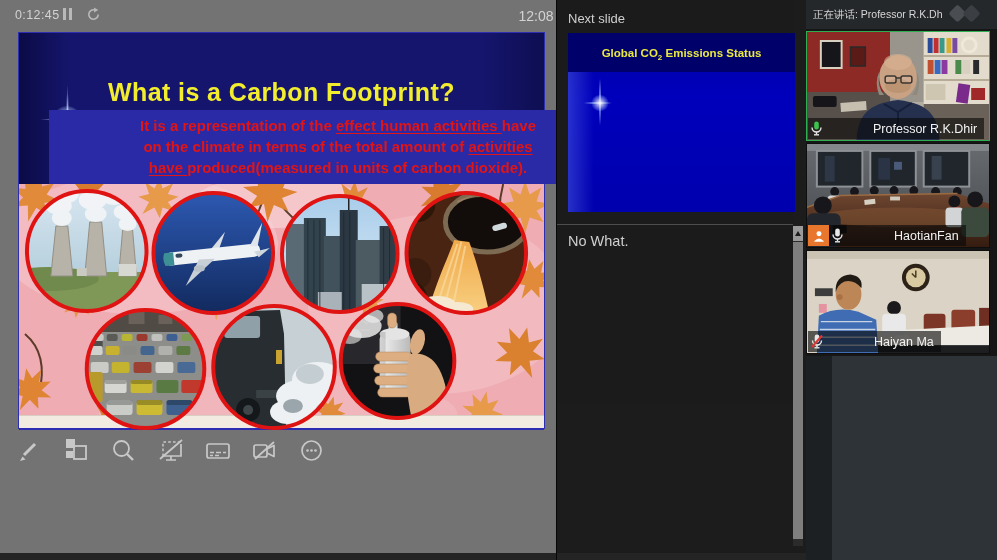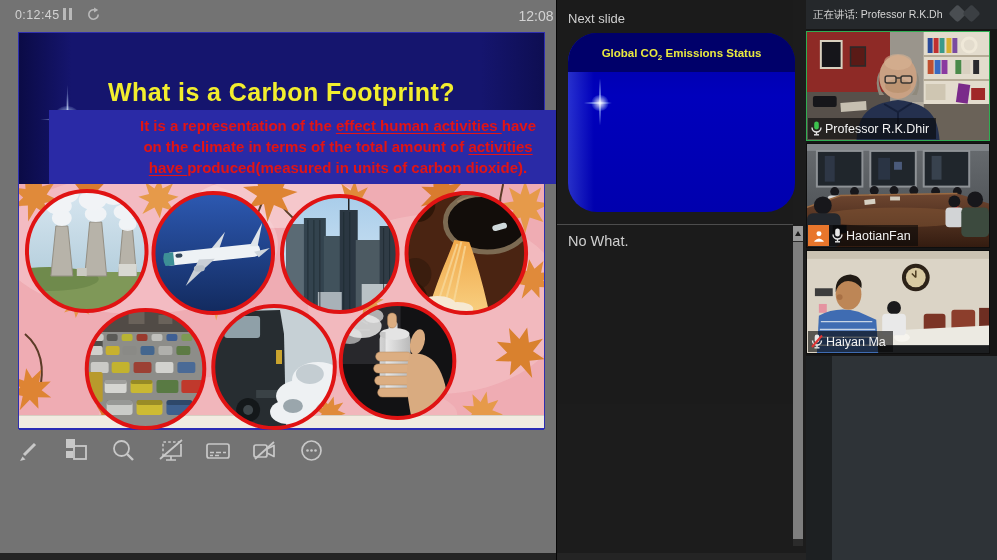--- a/index.html
+++ b/index.html
@@ -36,21 +36,21 @@
   .toolbar { left:12px; top:433px; height:36px; display:flex; gap:13px; }
   .toolbar .tool { width:34px; height:34px; display:flex; align-items:center; justify-content:center;
     background:none; border:none; cursor:pointer; }
 
   .bottom-strip { left:0; top:553px; width:806px; height:7px; background:#242424; }
 
   
   .vline { left:556px; top:0; width:1px; height:560px; background:#070707; }
   .notes-panel { left:557px; top:0; width:236px; height:404px; background:#1b1b1b; }
   .next-label { left:11px; top:11px; font-size:13px; color:#cfcfcf; }
-  .thumb { left:11px; top:33px; width:227px; height:179px; background:linear-gradient(180deg,#0000a6,#0000bc 35%,#0000ae); cursor:pointer; overflow:hidden;border-radius:29px; }
+  .thumb { left:11px; top:33px; width:227px; height:179px; background:linear-gradient(180deg,#0000a6,#0000bc 35%,#0000ae); cursor:pointer; overflow:hidden; }
   .thumb-band { left:0; top:0; width:100%; height:39px; background:#00006a; color:#e9e93f;
     font-size:11.5px; font-weight:700; text-align:center; padding-top:14px; }
   .thumb-band sub { font-size:8px; }
   .thumb-lightcol { left:0; top:0; width:26px; height:100%;
     background:linear-gradient(90deg, rgba(130,160,255,.30), rgba(130,160,255,0)); }
   .tflare-h { left:0; top:69px; width:46px; height:2px;
     background:radial-gradient(closest-side at 65% 50%, #fff, rgba(170,200,255,.5) 60%, transparent); }
   .tflare-v { left:31px; top:42px; width:2px; height:60px;
     background:radial-gradient(closest-side at 50% 45%, #fff, rgba(170,200,255,.5) 60%, transparent); }
   .tflare-glow { left:23px; top:62px; width:18px; height:16px; border-radius:50%;
@@ -71,21 +71,21 @@
   .vp-header { left:0; top:0; width:191px; height:29px; background:#25282b; }
   .vp-header-text { left:7px; top:8px; font-size:10.5px; color:#d6d6d6; white-space:nowrap; max-width:130px; overflow:hidden; }
   .vp-logo { right:5px; top:4px; }
   .tile { left:0; width:184px; overflow:hidden; background:#000; cursor:pointer; }
   .tile1 { top:31px; height:110px; border:1px solid #2fae52; }
   .tile2 { top:143px; height:105px; border:1px solid #0e0e0e; }
   .tile3 { top:250px; height:104px; border:1px solid #0e0e0e; }
   .vlabel { position:absolute; bottom:1px; left:1px; display:flex; align-items:center; height:21px; }
   .vlabel .bar { display:flex; align-items:center; gap:3px; height:21px; background:rgba(8,8,8,.62);
     padding:0 7px 0 3px; }
-  .vlabel .nm { color:#f2f2f2; font-size:12.5px; white-space:nowrap; }
+  .vlabel .nm { color:#f2f2f2; font-size:12.5px; white-space:nowrap;margin-left:48px; }
   .badge { width:21px; height:21px; background:#e8762c; display:flex; align-items:center; justify-content:center; }
   .below-l { left:0; top:356px; width:26px; height:204px; background:#1d2022; }
   .below-r { left:26px; top:356px; width:165px; height:204px; background:#2e3337; }
 </style>
 </head>
 <body>
 
 <div id="app">
 
   <div class="a presenter">

